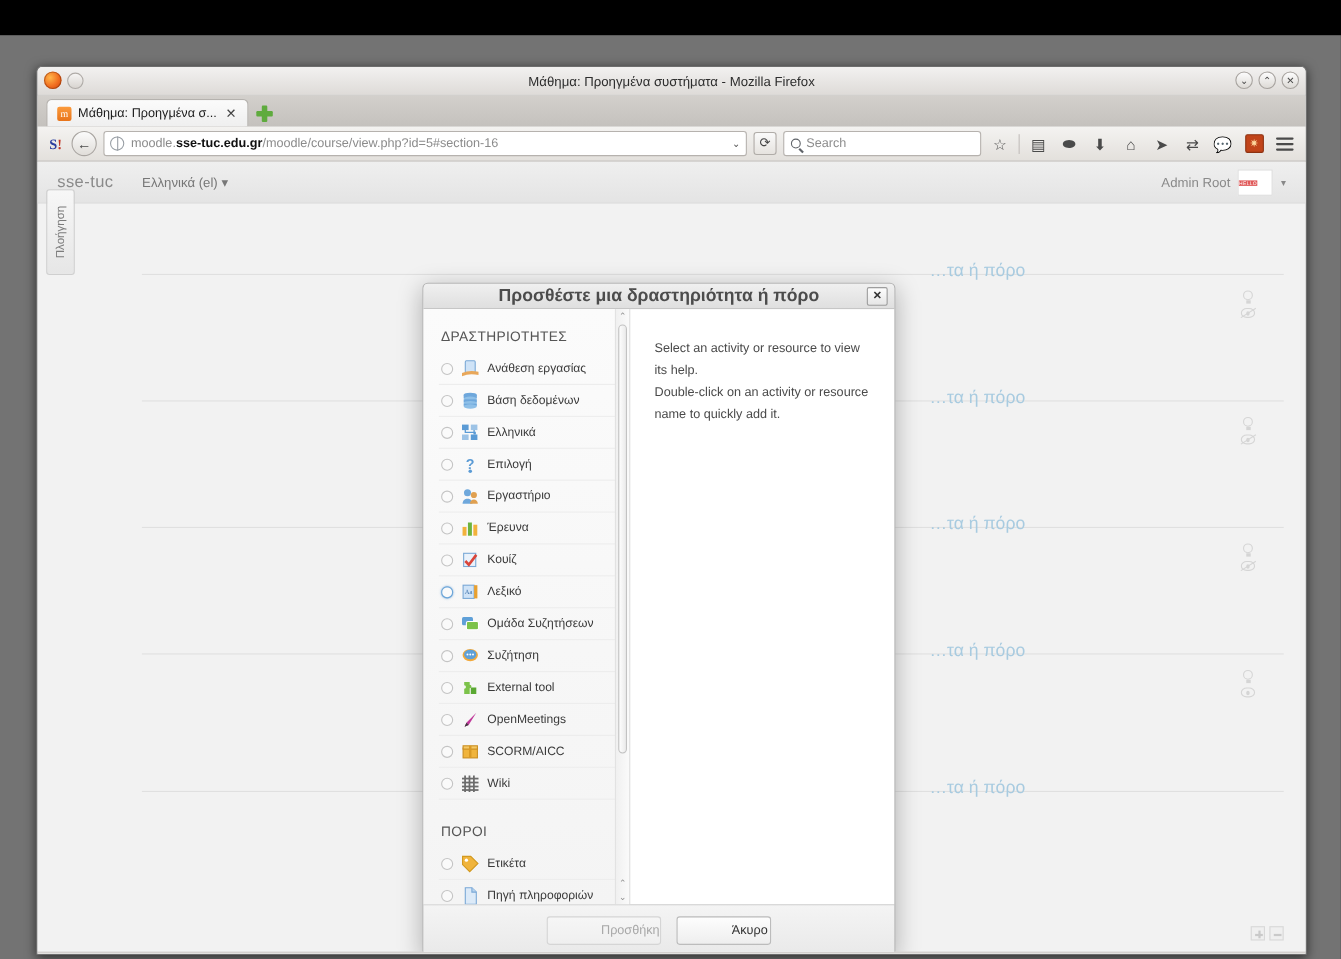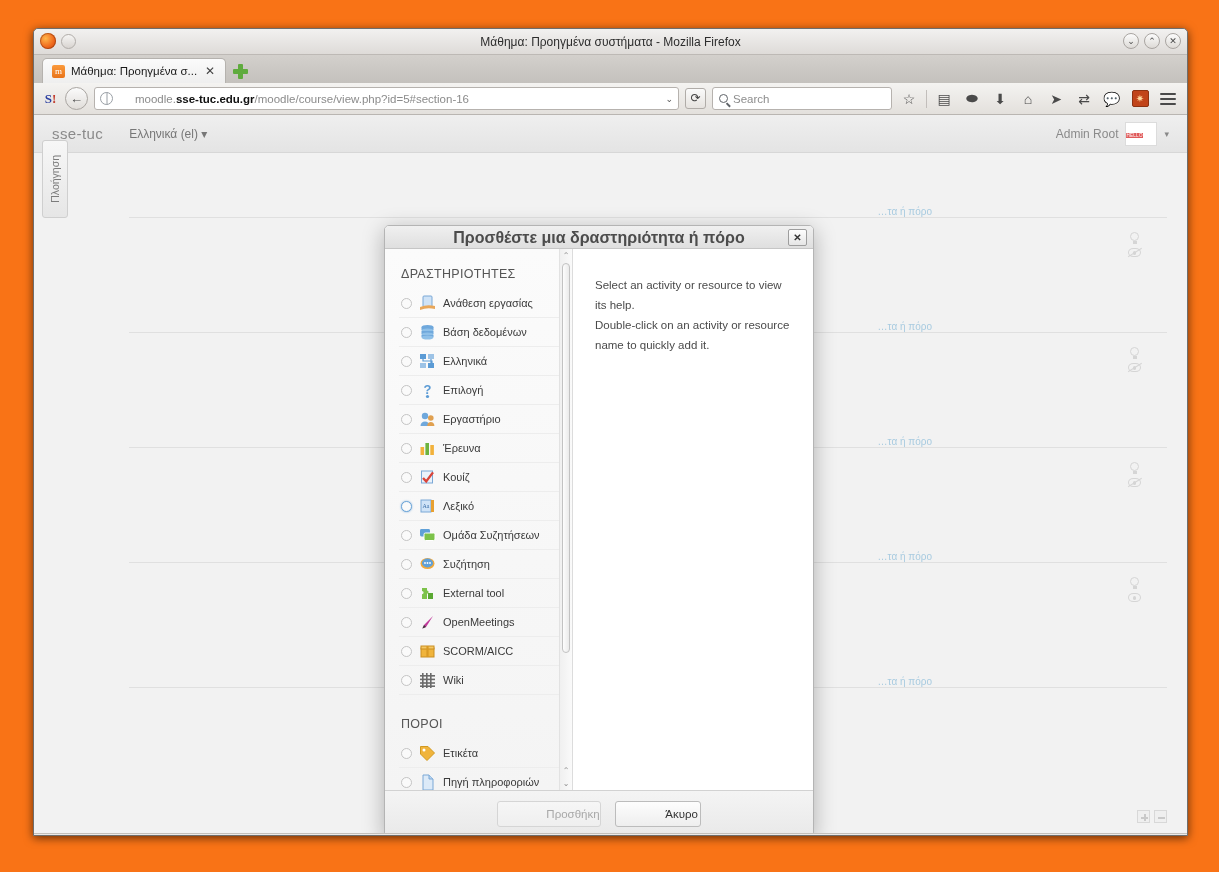--- a/index.html
+++ b/index.html
@@ -4,21 +4,21 @@
 <style>
   * { box-sizing: border-box; margin: 0; padding: 0; }
   html, body {
     width: 1219px; height: 872px;
     background: #000;
     font-family: "Liberation Sans", sans-serif;
     overflow: hidden;
   }
 
   
-  #desktop { position: absolute; inset: 0; background: #f97316; }
+  #desktop { position: absolute; inset: 0; background: #737373; margin-top: 32px; }
   #window {
     position: absolute; left: 33px; top: 28px;
     width: 1155px; height: 808px;
     background: #ebebeb;
     border: 1px solid #6e6e6e;
     border-radius: 5px 5px 0 0;
     box-shadow: 0 2px 10px rgba(0,0,0,.6);
     overflow: hidden;
   }
 
@@ -99,21 +99,21 @@
   .navback {
     width: 23px; height: 23px; border-radius: 50%;
     background: linear-gradient(#fbfbfb, #e0ddd9);
     border: 1px solid #a9a5a1;
     color: #4c4c4c; font-size: 13px; line-height: 21px; text-align: center;
     flex: 0 0 auto;
   }
   #urlbar {
     flex: 1 1 auto; height: 23px;
     background: #fff; border: 1px solid #b6b2ae; border-radius: 3px;
-    display: flex; align-items: center; padding: 0 5px; gap: 22px;
+    display: flex; align-items: center; padding: 0 5px; gap: 6px;
     font-size: 11.5px; min-width: 0;
   }
   .globe {
     width: 13px; height: 13px; border-radius: 50%;
     border: 1.4px solid #9aa0a6; position: relative; flex: 0 0 auto;
   }
   .globe::after {
     content: ""; position: absolute; left: 50%; top: -1.4px; bottom: -1.4px;
     width: 0; border-left: 1.4px solid #9aa0a6; transform: translateX(-50%);
   }
@@ -190,21 +190,21 @@
   }
 
   
   #course-body { position: absolute; left: 95px; right: 20px; top: 42px; bottom: 0; }
   .sect {
     position: absolute; left: 0; right: 0;
     border-top: 1px solid #e0e0e0;
   }
   .sect .addlink {
     position: absolute; right: 235px; top: -12px;
-    font-size: 10px; color: #a8cbe0; white-space: nowrap;
+    font-size: 16px; color: #a8cbe0; white-space: nowrap;
   }
   .sect .movecross {
     position: absolute; left: 258px; top: 18px;
     width: 13px; height: 13px; color: #dcdcdc;
   }
   .movecross::before, .movecross::after {
     content: ""; position: absolute; background: #dcdcdc;
   }
   .movecross::before { left: 4px; top: 0; width: 5px; height: 13px; }
   .movecross::after { left: 0; top: 4px; width: 13px; height: 5px; }

